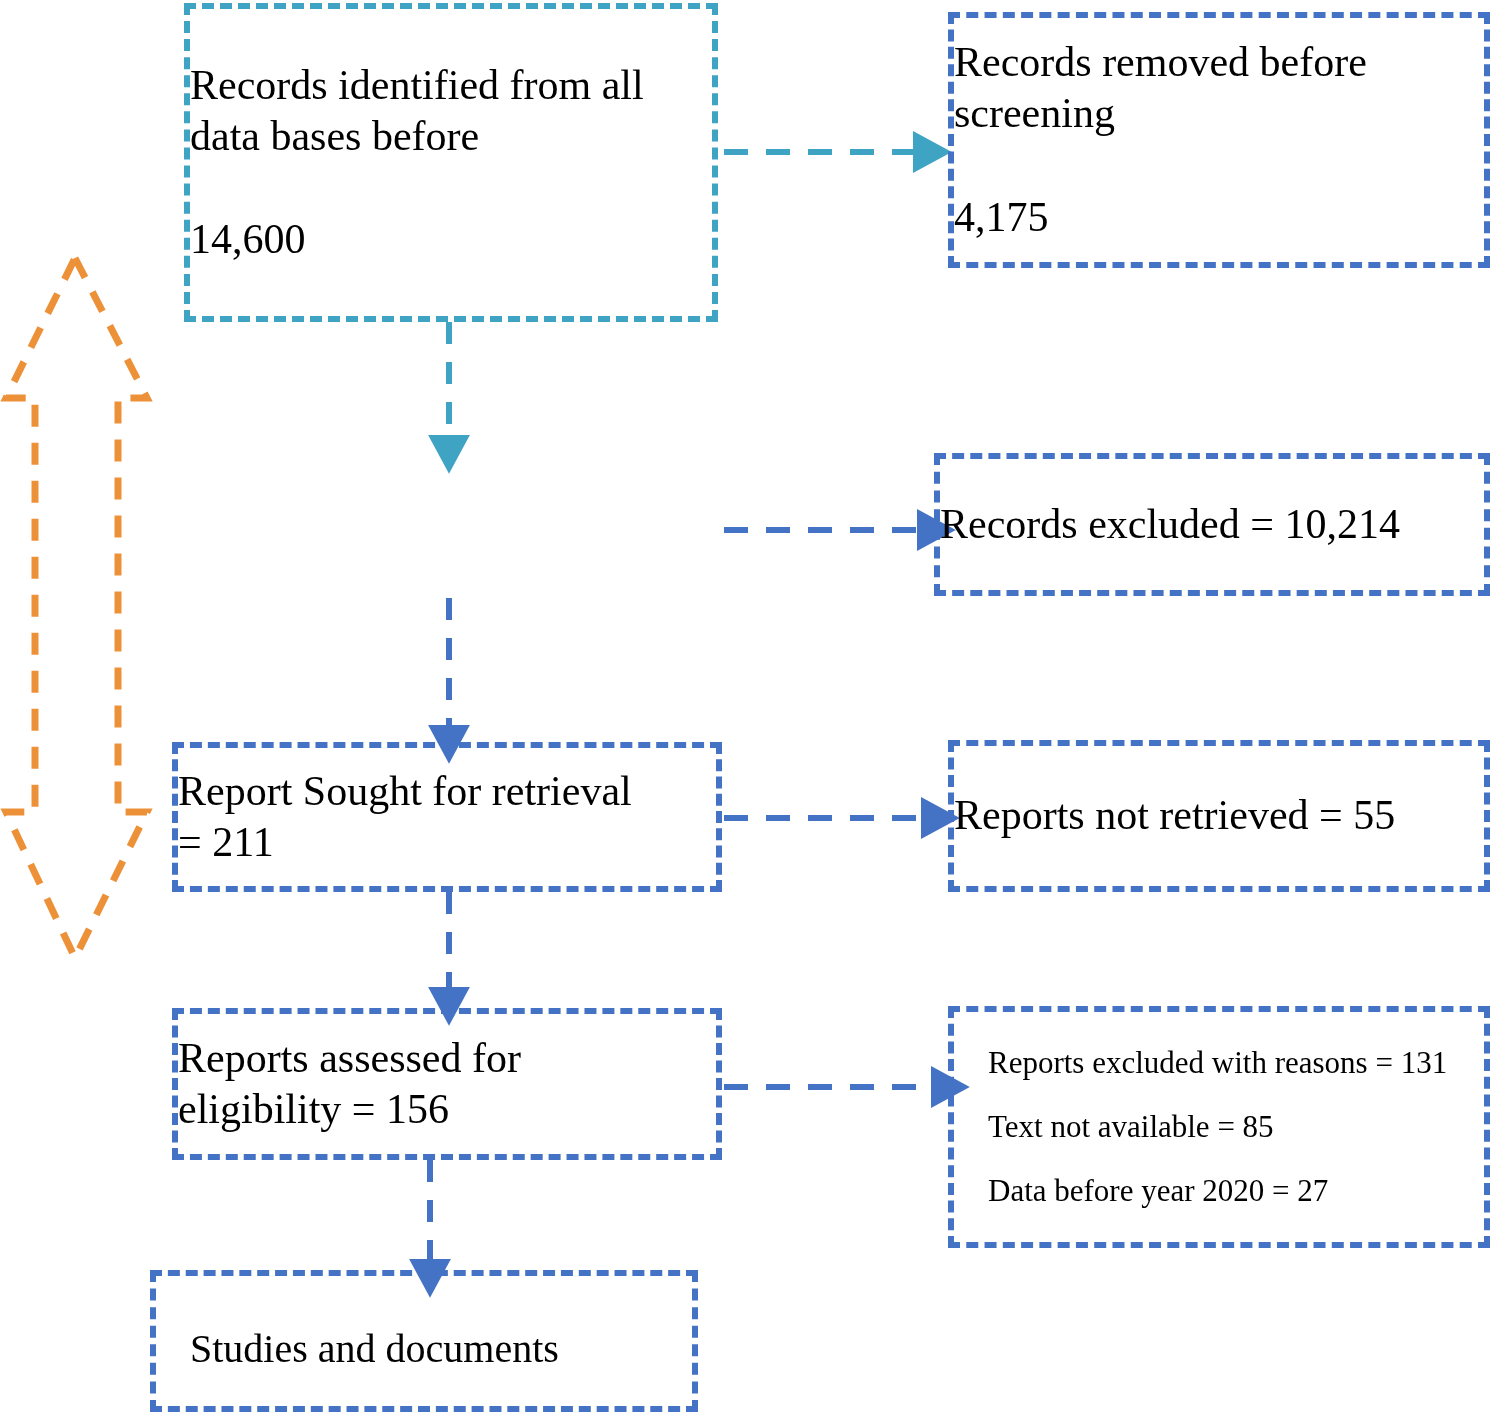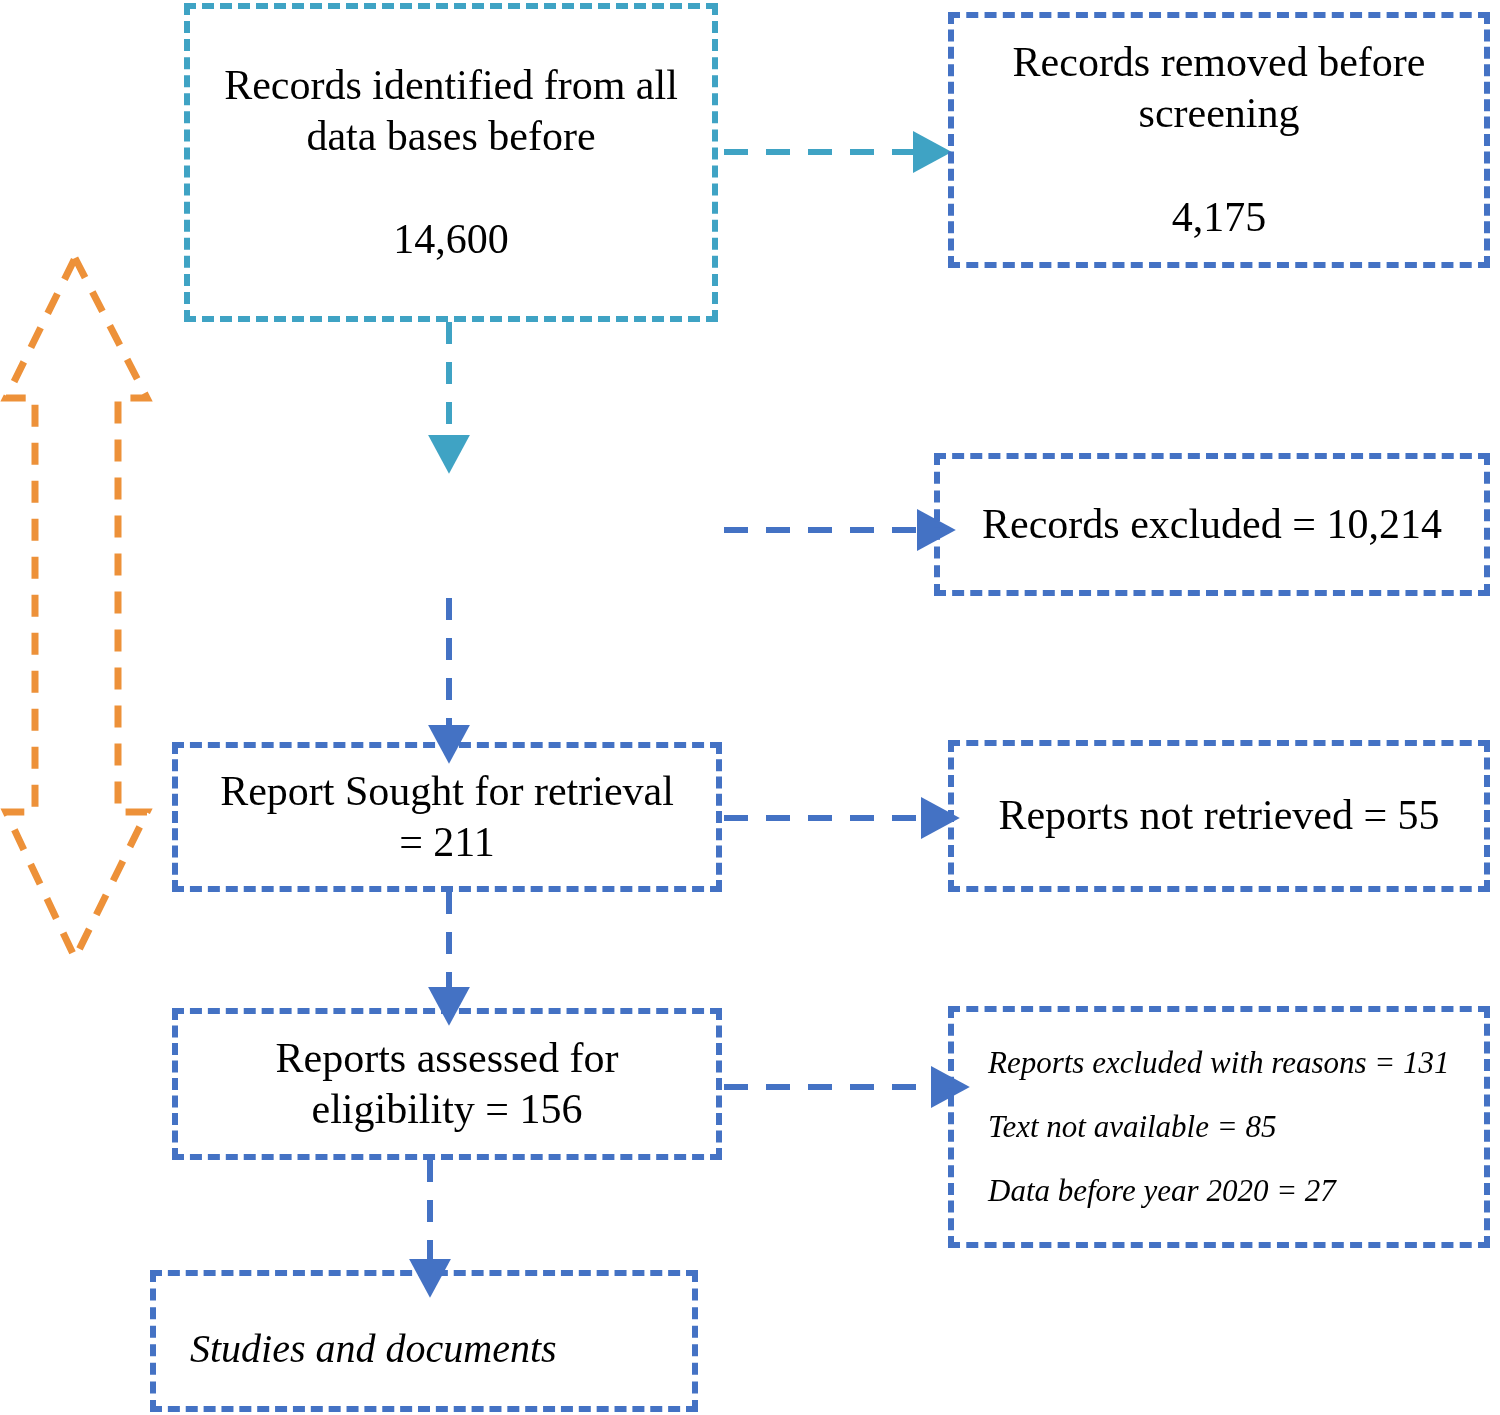--- a/index.html
+++ b/index.html
@@ -18,39 +18,38 @@
     background: #ffffff;
     overflow: hidden;
   }
   .box {
     position: absolute;
     box-sizing: border-box;
     background: transparent;
     display: flex;
     flex-direction: column;
     justify-content: center;
-    align-items: center;
+    align-items: flex-start;
     text-align: center;
     line-height: 1.22;
   }
   .box.teal {
     border: 6px dashed #3FA3C4;
   }
   .box.blue {
     border: 6px dashed #4472C4;
   }
   .box .line {
     display: block;
     white-space: nowrap;
   }
   .box.left-align {
     align-items: flex-start;
     text-align: center;
     padding-left: 34px;
-    font-style: italic;
   }
   .fs-big { font-size: 42px; }
   .fs-mid { font-size: 40px; margin-top: 16px; }
   .fs-small { font-size: 31px; }
   .spacer-lg { height: 52px; }
   .red-num { color: #FF0000; font-size: 47px; }
   svg.overlay {
     position: absolute;
     left: 0;
     top: 0;

